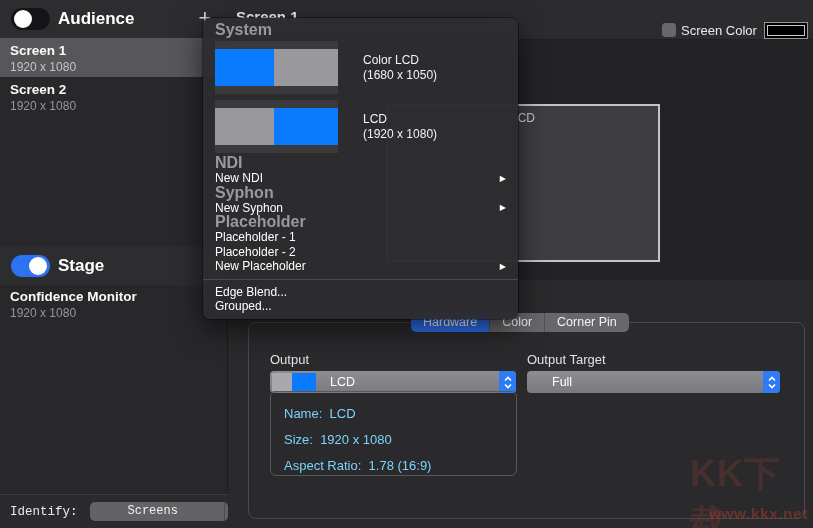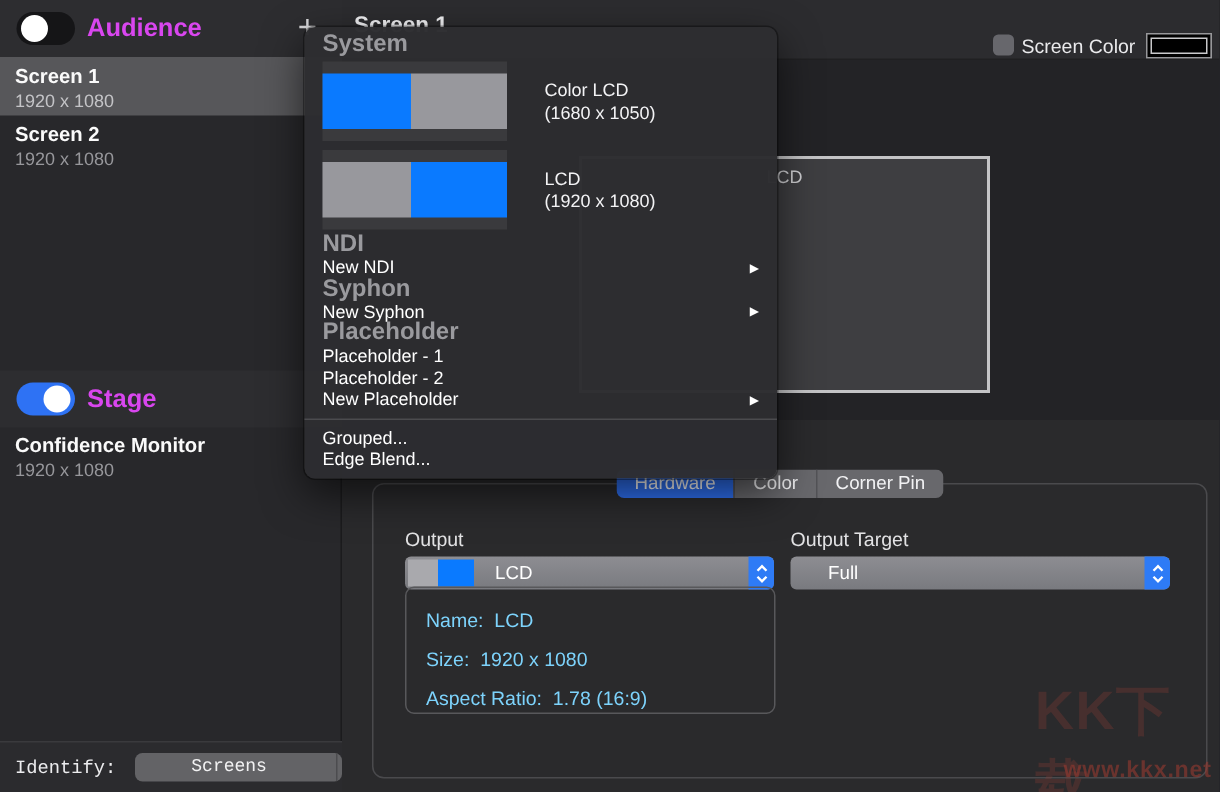--- a/index.html
+++ b/index.html
@@ -5,21 +5,21 @@
   * { margin:0; padding:0; box-sizing:border-box; }
   html,body { width:813px; height:528px; background:#242427; overflow:hidden;
     font-family:"Liberation Sans", sans-serif; -webkit-font-smoothing:antialiased; }
   #app { position:relative; width:813px; height:528px; background:#2a2a2c; }
 
   
   .sidebar { position:absolute; left:0; top:0; width:228px; height:528px;
     background:#28282b; border-right:1px solid #1b1b1d; }
   .section-header { position:absolute; left:0; width:228px; height:38px;
     background:#2d2d30; display:flex; align-items:center; }
-  .section-title { font-size:17px; font-weight:bold; color:#d946ef; margin-left:8px; }
+  .section-title { font-size:17px; font-weight:bold; color:#ffffff; margin-left:8px; }
   .toggle { position:relative; width:39px; height:22px; border-radius:11px;
     margin-left:11px; flex:0 0 auto; cursor:pointer; }
   .toggle.off { background:#151517; }
   .toggle.on  { background:#2e72f4; }
   .knob { position:absolute; top:2px; width:18px; height:18px; border-radius:50%;
     background:#fff; }
   .toggle.off .knob { left:3px; }
   .toggle.on  .knob { right:3px; }
   .plus-btn { position:absolute; left:193px; width:24px; height:28px;
     color:#d9d9db; font-size:22px; font-weight:300; line-height:26px;
@@ -256,23 +256,23 @@
     </div>
     <div class="m-i">
       <span>Placeholder - 2</span>
     </div>
     <div class="m-i">
       <span>New Placeholder</span>
       <span class="m-arrow">▶</span>
     </div>
     <div class="m-sep"></div>
     <div class="m-i">
+      <span>Edge Blend...</span>
+    </div>
+    <div class="m-i">
       <span>Grouped...</span>
-    </div>
-    <div class="m-i">
-      <span>Edge Blend...</span>
     </div>
   </div>
 
   <div class="wm-logo">KK下载</div>
   <div class="wm-url">www.kkx.net</div>
 
 </div>
 
 </body></html>

